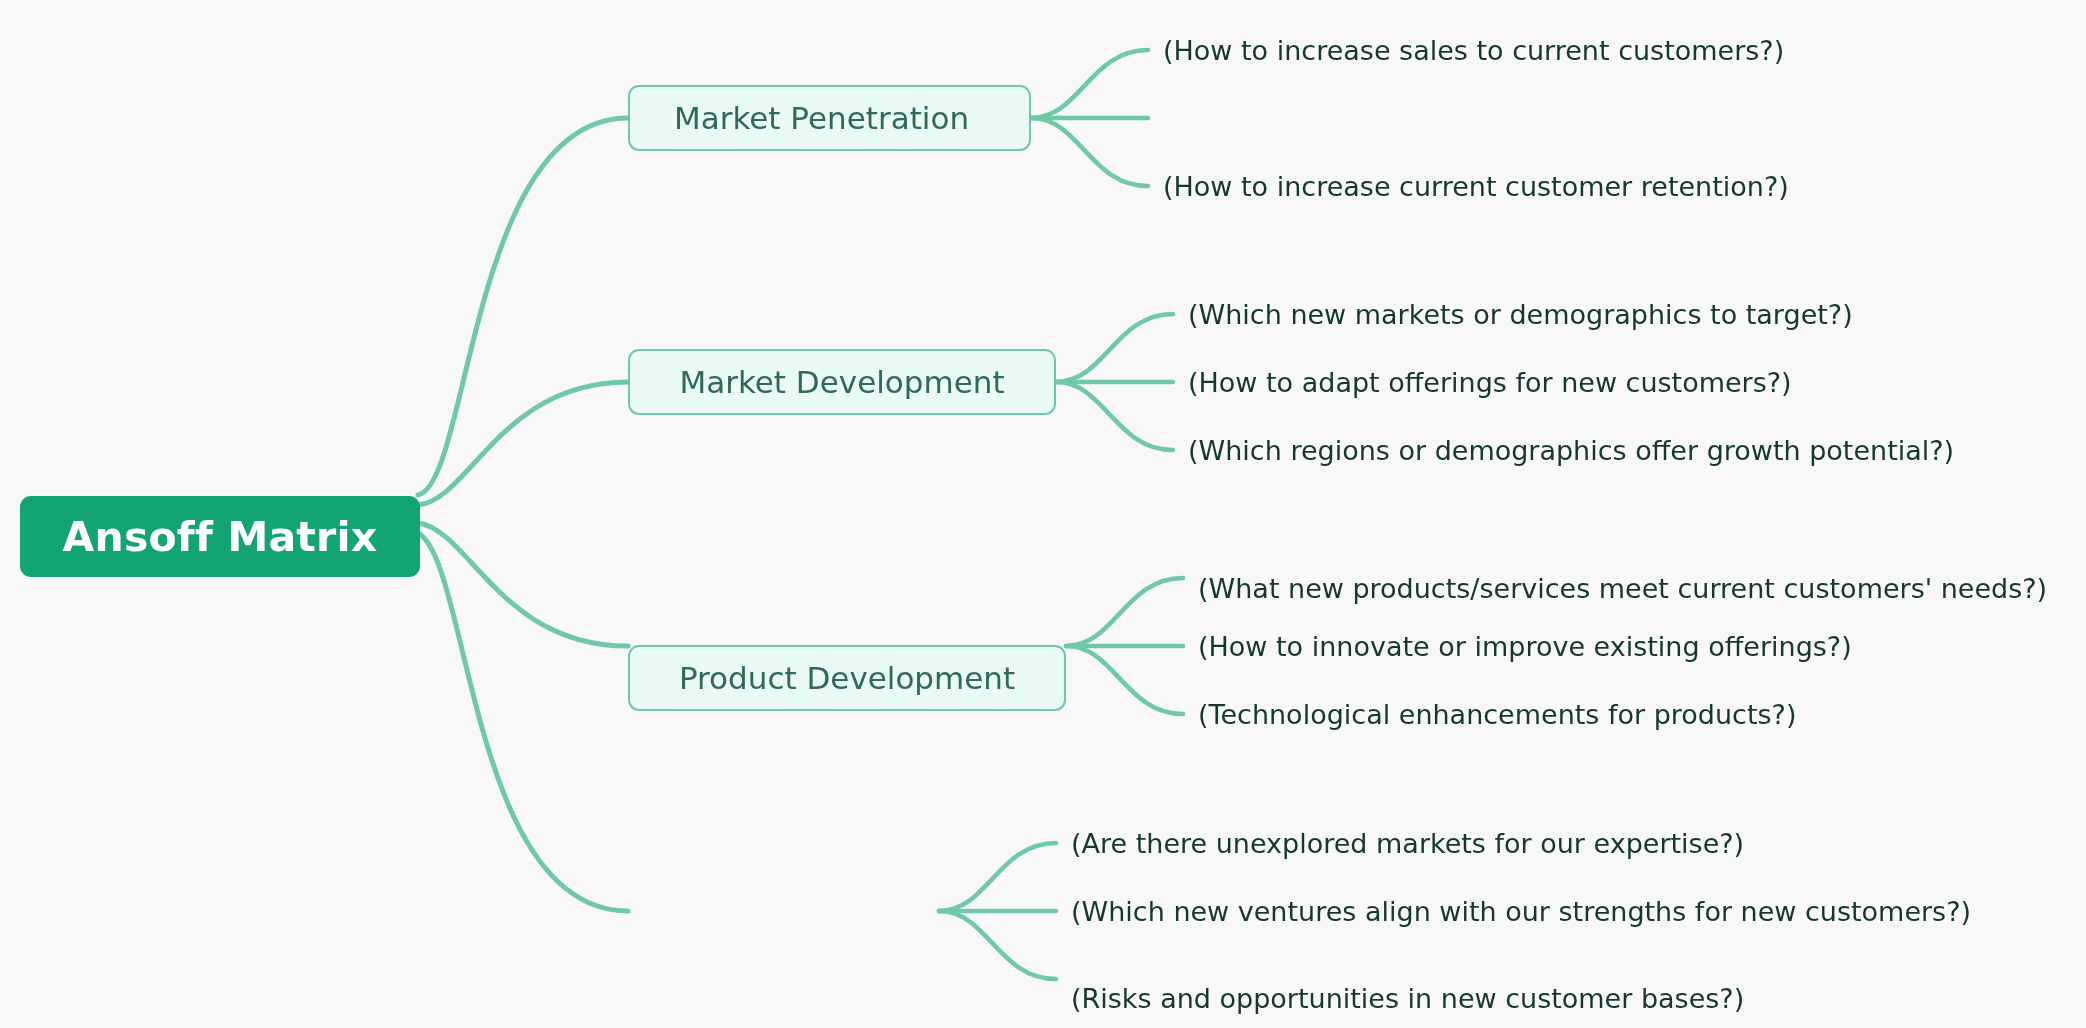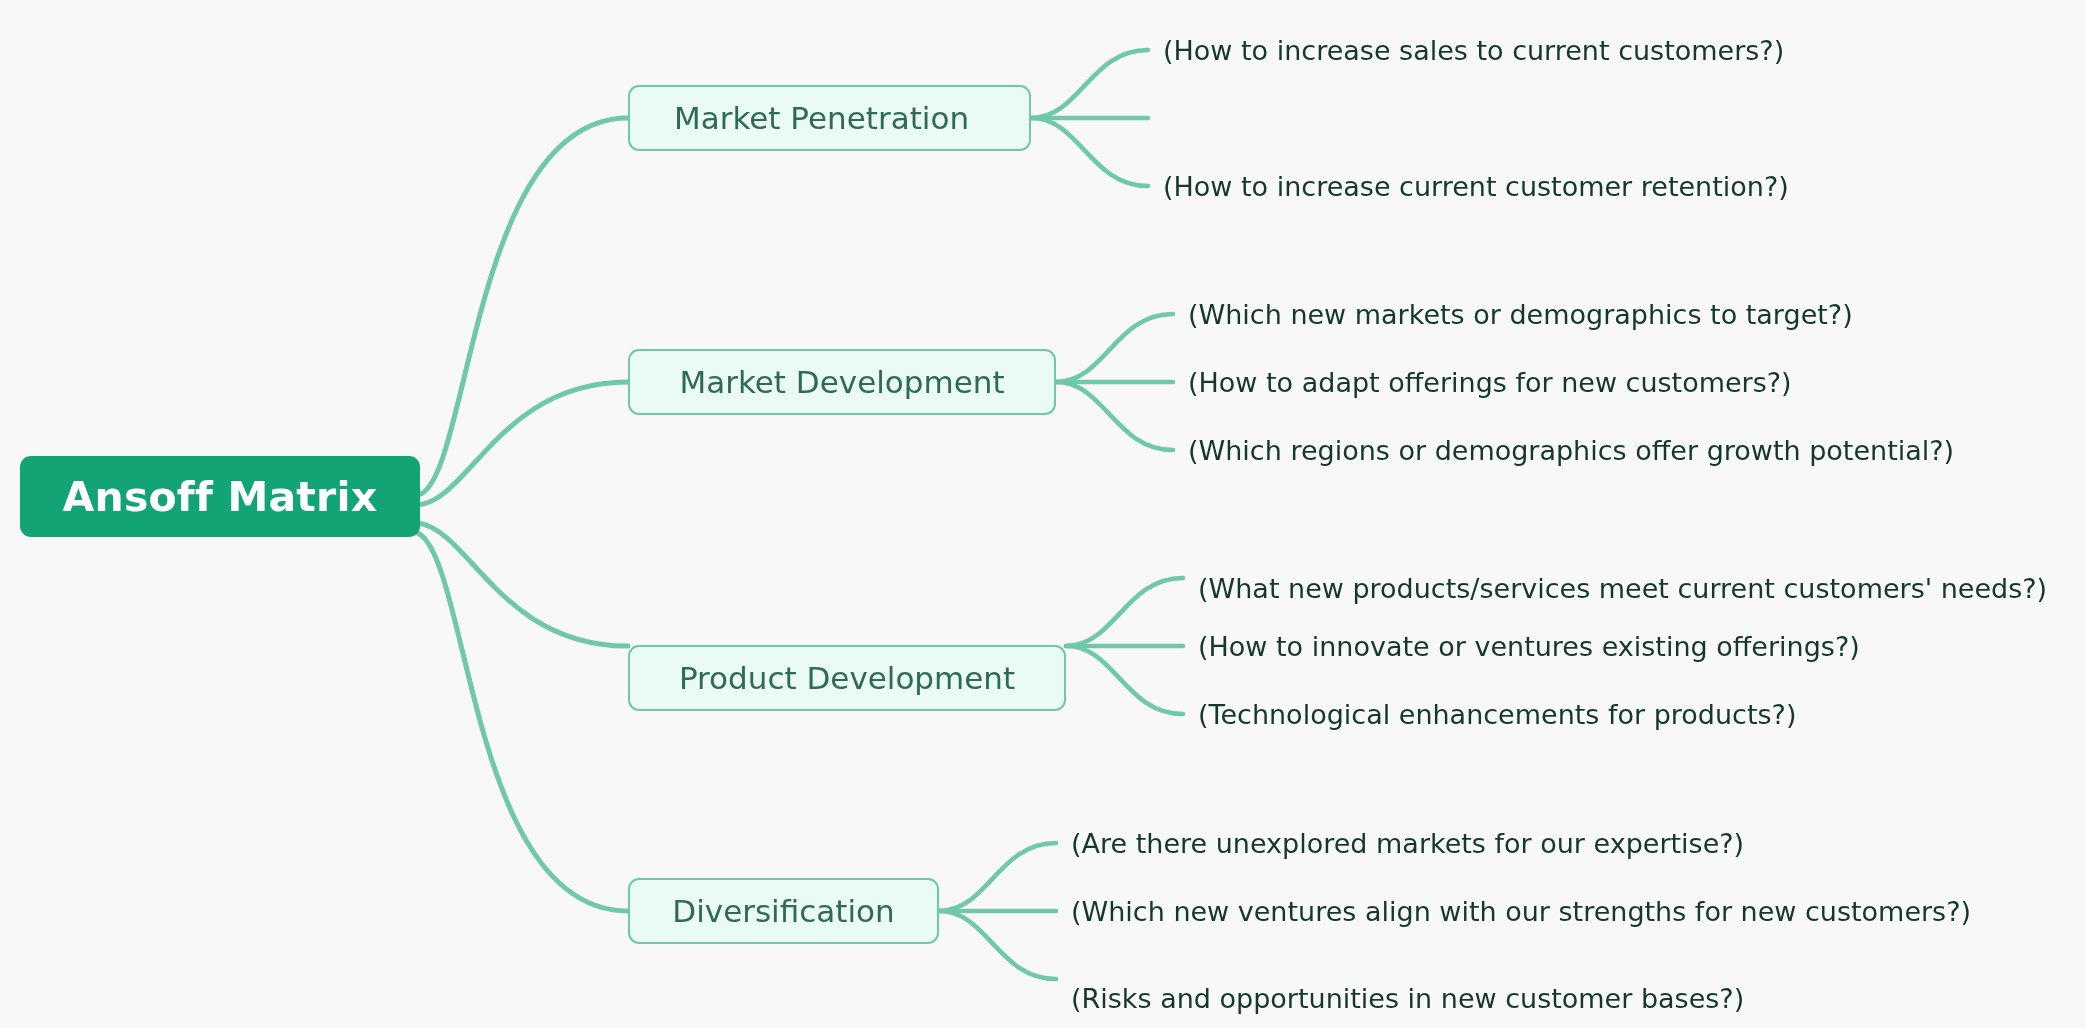--- a/index.html
+++ b/index.html
@@ -89,21 +89,21 @@
       <path d="M 1066 646 C 1115 646 1125 714 1183 714"></path>
     </g>
 
     <g fill="none" stroke="#6FC8A6" stroke-width="4.5" stroke-linecap="round">
       <path d="M 939 911 C 988 911 998 843 1056 843"></path>
       <path d="M 939 911 L 1056 911"></path>
       <path d="M 939 911 C 988 911 998 979 1056 979"></path>
     </g>
   </svg>
 
-  <div class="node root-node" style="left:20px; top:456px; width:400px; height:81px;">
+  <div class="node root-node" style="left:20px; top:496px; width:400px; height:81px;">
     <span>Ansoff Matrix</span>
   </div>
 
   <div class="node branch-node" style="left:628px; top:85px; width:403px; height:66px;padding-left:6px;">
     <span>Market Penetration</span>
   </div>
   <div class="node leaf-node" style="left:1163px; top:30px; width:620px; height:40px;">
     <span>(How to increase sales to current customers?)</span>
   </div>
   <div class="node leaf-node" style="left:1163px; top:166px; width:620px; height:40px;">
@@ -123,29 +123,26 @@
     <span>(Which regions or demographics offer growth potential?)</span>
   </div>
 
   <div class="node branch-node" style="left:628px; top:645px; width:438px; height:66px;">
     <span>Product Development</span>
   </div>
   <div class="node leaf-node" style="left:1198px; top:558px; width:800px; height:40px;margin-top:10px;">
     <span>(What new products/services meet current customers' needs?)</span>
   </div>
   <div class="node leaf-node" style="left:1198px; top:626px; width:700px; height:40px;">
-    <span>(How to innovate or ventures existing offerings?)</span>
+    <span>(How to innovate or improve existing offerings?)</span>
   </div>
   <div class="node leaf-node" style="left:1198px; top:694px; width:700px; height:40px;">
     <span>(Technological enhancements for products?)</span>
   </div>
 
-  <div class="node branch-node" style="left:628px; top:878px; width:311px; height:66px;">
-    <span>Diversification</span>
-  </div>
   <div class="node leaf-node" style="left:1071px; top:823px; width:700px; height:40px;">
     <span>(Are there unexplored markets for our expertise?)</span>
   </div>
   <div class="node leaf-node" style="left:1071px; top:891px; width:900px; height:40px;">
     <span>(Which new ventures align with our strengths for new customers?)</span>
   </div>
   <div class="node leaf-node" style="left:1071px; top:959px; width:700px; height:40px;margin-top:19px;">
     <span>(Risks and opportunities in new customer bases?)</span>
   </div>
 

